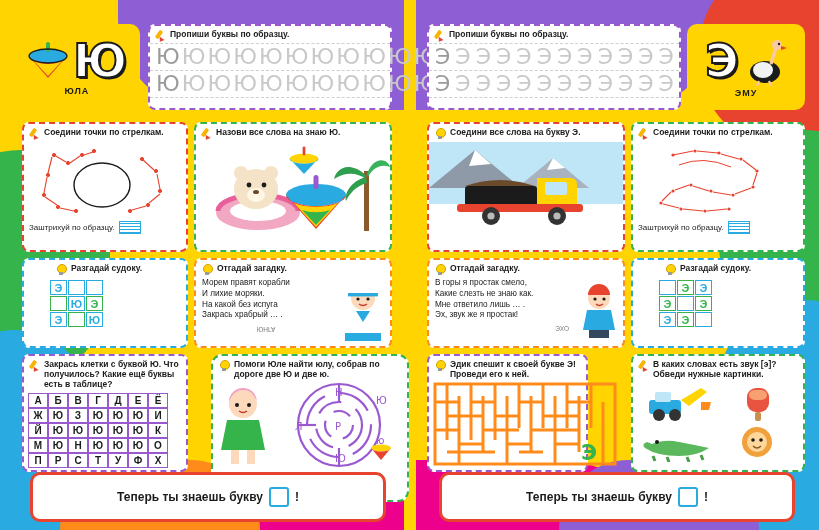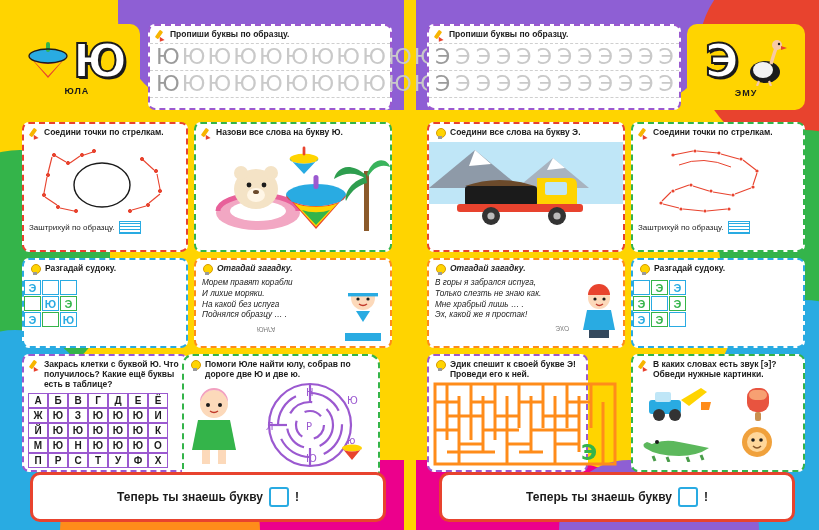--- a/index.html
+++ b/index.html
@@ -42,22 +42,22 @@
   .page-left{left:0;}
   .page-right{left:415px;}
 
   .card{
     position:absolute;background:#ffffff;border-radius:7px;
     box-sizing:border-box;
   }
   .dash{border:2px dashed #9b59d0;}
   .dash-red{border:2px dashed #e8432e;}
   .dash-green{border:2px dashed #34b44a;}
-  .dash-blue{border:2px dashed #29abe2;}
-  .dash-orange{border:2px dashed #ff8c1a;font-style:italic;}
+  .dash-blue{border:2px dashed #29abe2;padding-left:26px;}
+  .dash-orange{border:2px dashed #ff8c1a;}
 
   .task-head{
     display:flex;align-items:flex-start;gap:4px;
     font-size:8.5px;color:#1b1b1b;line-height:1.15;padding:4px 5px 2px 5px;
     font-weight:600;
   }
   .task-head .ico{flex:0 0 auto;}
   .pencil{width:11px;height:11px;display:inline-block;position:relative;}
   .pencil:before{content:"";position:absolute;left:2px;top:0;width:4px;height:9px;
     background:#f7b500;transform:rotate(35deg);border-radius:1px;}
@@ -221,21 +221,21 @@
     </div>
     <div class="small-note">
       <span>Заштрихуй по образцу.</span>
       <span class="hatch"></span>
     </div>
   </div>
 
   <div class="card dash-green" style="left:194px;top:122px;width:198px;height:130px;">
     <div class="task-head">
       <span class="ico pencil"></span>
-      <span>Назови все слова на букву Ю.</span>
+      <span>Назови все слова на знаю Ю.</span>
     </div>
     <div class="imgbox" style="height:100px;">
       <svg width="194" height="100" viewBox="0 0 194 100">
         <rect x="0" y="0" width="194" height="100" fill="#ffffff"></rect>
 
         <g>
           <rect x="168" y="30" width="5" height="60" fill="#8b5a2b"></rect>
           <path d="M170 34 C150 18 140 30 138 38 C150 30 162 32 170 38Z" fill="#2e9e4f"></path>
           <path d="M171 33 C178 14 192 18 194 26 C184 22 176 28 172 36Z" fill="#39b35c"></path>
           <path d="M170 36 C154 40 148 54 150 60 C156 48 164 44 171 42Z" fill="#2e9e4f"></path>
@@ -291,21 +291,21 @@
   <div class="card dash-orange" style="left:194px;top:258px;width:198px;height:90px;">
     <div class="task-head">
       <span class="ico bulb"></span>
       <span>Отгадай загадку.</span>
     </div>
     <div style="display:flex;justify-content:flex-end;">
       <div class="riddle" style="flex:1;">
         <div>Морем правят корабли</div>
         <div>И лихие моряки.</div>
         <div>На какой без испуга</div>
-        <div>Поднялся образцу … .</div>
+        <div>Закрась храбрый … .</div>
         <div style="text-align:center;margin-top:2px;">
           <span class="answer">ЮНГА</span>
         </div>
       </div>
       <div style="width:54px;">
         <svg width="54" height="66" viewBox="0 0 54 66">
           <ellipse cx="27" cy="20" rx="12" ry="12" fill="#fcd9ba"></ellipse>
           <path d="M13 16 a14 9 0 0 1 28 0 z" fill="#ffffff"></path>
           <rect x="12" y="15" width="30" height="3.4" fill="#29abe2"></rect>
           <circle cx="22" cy="21" r="1.6" fill="#1b1b1b"></circle>
@@ -360,21 +360,21 @@
       <div>П</div>
       <div>Р</div>
       <div>С</div>
       <div>Т</div>
       <div>У</div>
       <div>Ф</div>
       <div>Х</div>
     </div>
   </div>
 
-  <div class="card dash-green" style="left:182px;top:354px;width:198px;height:148px;border-radius:11px;">
+  <div class="card dash-green" style="left:211px;top:354px;width:198px;height:148px;border-radius:11px;">
     <div class="task-head">
       <span class="ico bulb"></span>
       <span>Помоги Юле найти юлу, собрав по дороге две Ю и две ю.</span>
     </div>
     <div style="display:flex;align-items:flex-start;">
       <svg width="60" height="84" viewBox="0 0 60 84">
         <ellipse cx="30" cy="22" rx="14" ry="14" fill="#fcd9ba"></ellipse>
         <path d="M16 20 a14 14 0 0 1 28 0 q-4 -12 -14 -12 q-10 0 -14 12z" fill="#f2a0c0"></path>
         <circle cx="24" cy="23" r="2" fill="#1b1b1b"></circle>
         <circle cx="36" cy="23" r="2" fill="#1b1b1b"></circle>
@@ -544,24 +544,24 @@
     </div>
   </div>
 
   <div class="card dash-orange" style="left:12px;top:258px;width:198px;height:90px;">
     <div class="task-head">
       <span class="ico bulb"></span>
       <span>Отгадай загадку.</span>
     </div>
     <div style="display:flex;">
       <div class="riddle" style="flex:1;">
-        <div>В горы я забрался испуга,</div>
-        <div>Только слезть не знаю как.</div>
-        <div>Мне храбрый лишь … .</div>
-        <div>Эх, какой же я простак!</div>
+        <div>В горы я простак смело,</div>
+        <div>Какие слезть не знаю как.</div>
+        <div>Мне ответило лишь … .</div>
+        <div>Эх, звук же я простак!</div>
         <div style="text-align:right;margin-top:1px;">
           <span class="answer">ЭХО</span>
         </div>
       </div>
       <div style="width:48px;">
         <svg width="48" height="62" viewBox="0 0 48 62">
           <ellipse cx="24" cy="20" rx="11" ry="11" fill="#fcd9ba"></ellipse>
           <path d="M13 17 a11 11 0 0 1 22 0 z" fill="#e8432e"></path>
           <circle cx="20" cy="21" r="1.6" fill="#1b1b1b"></circle>
           <circle cx="29" cy="21" r="1.6" fill="#1b1b1b"></circle>

